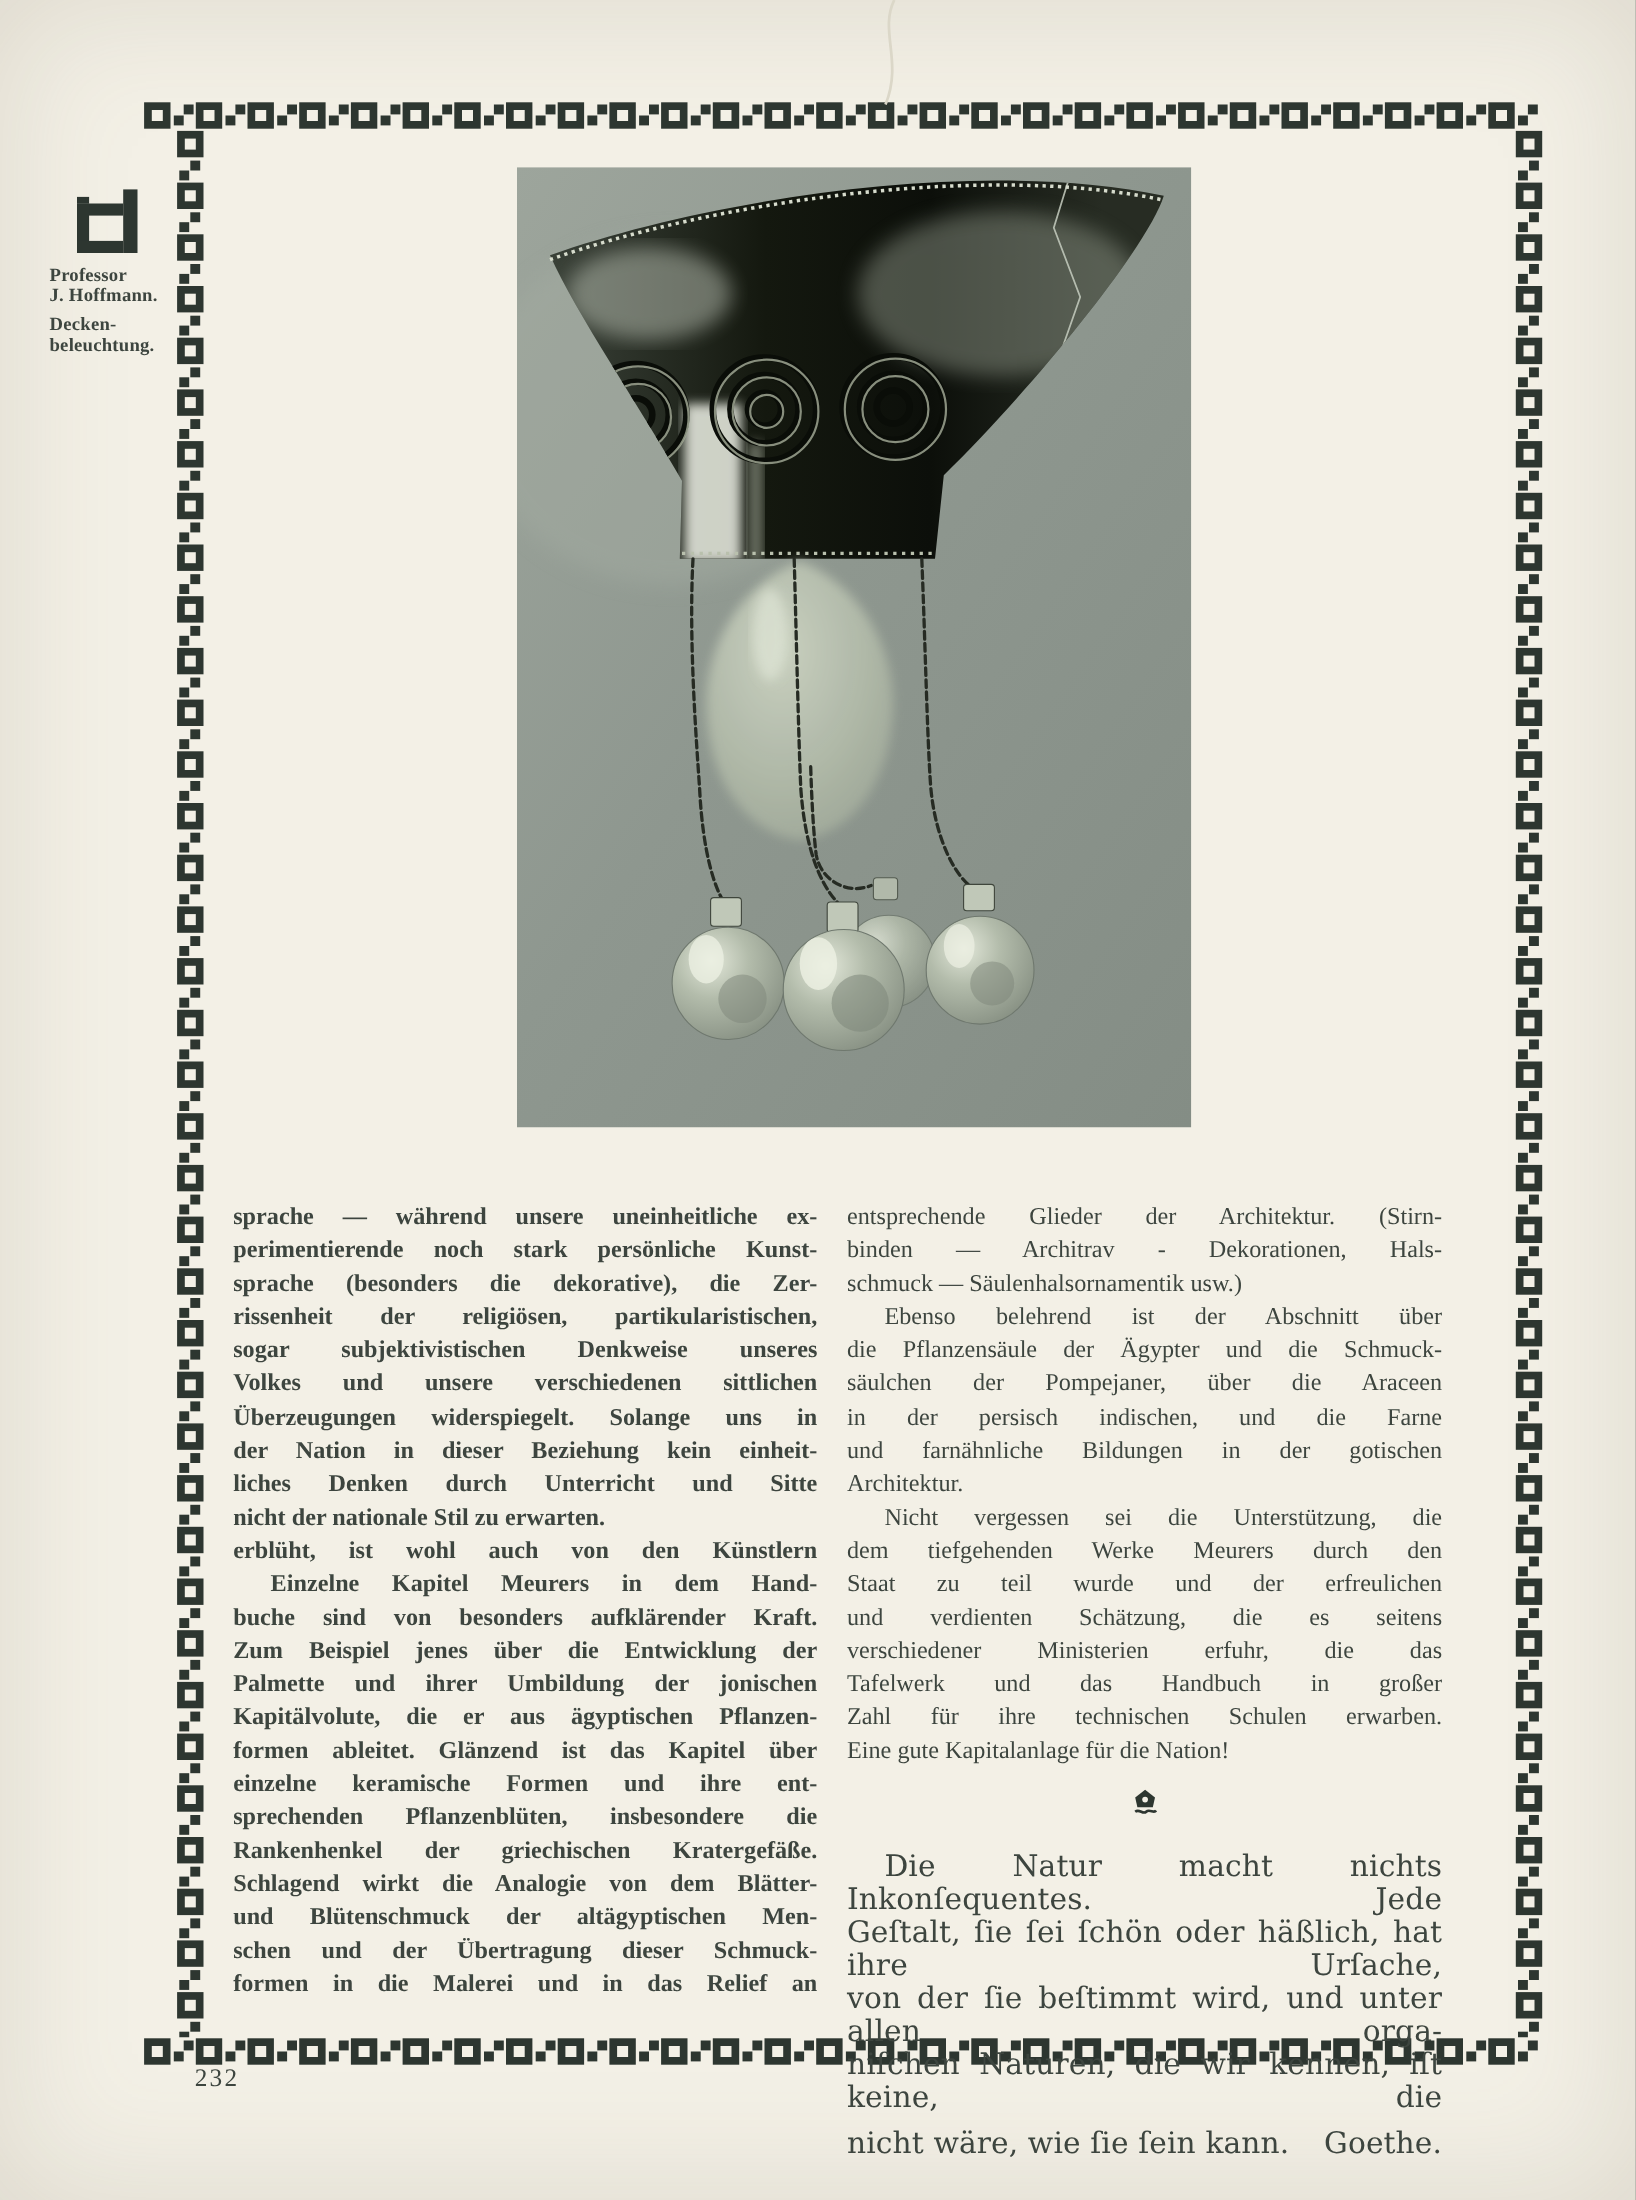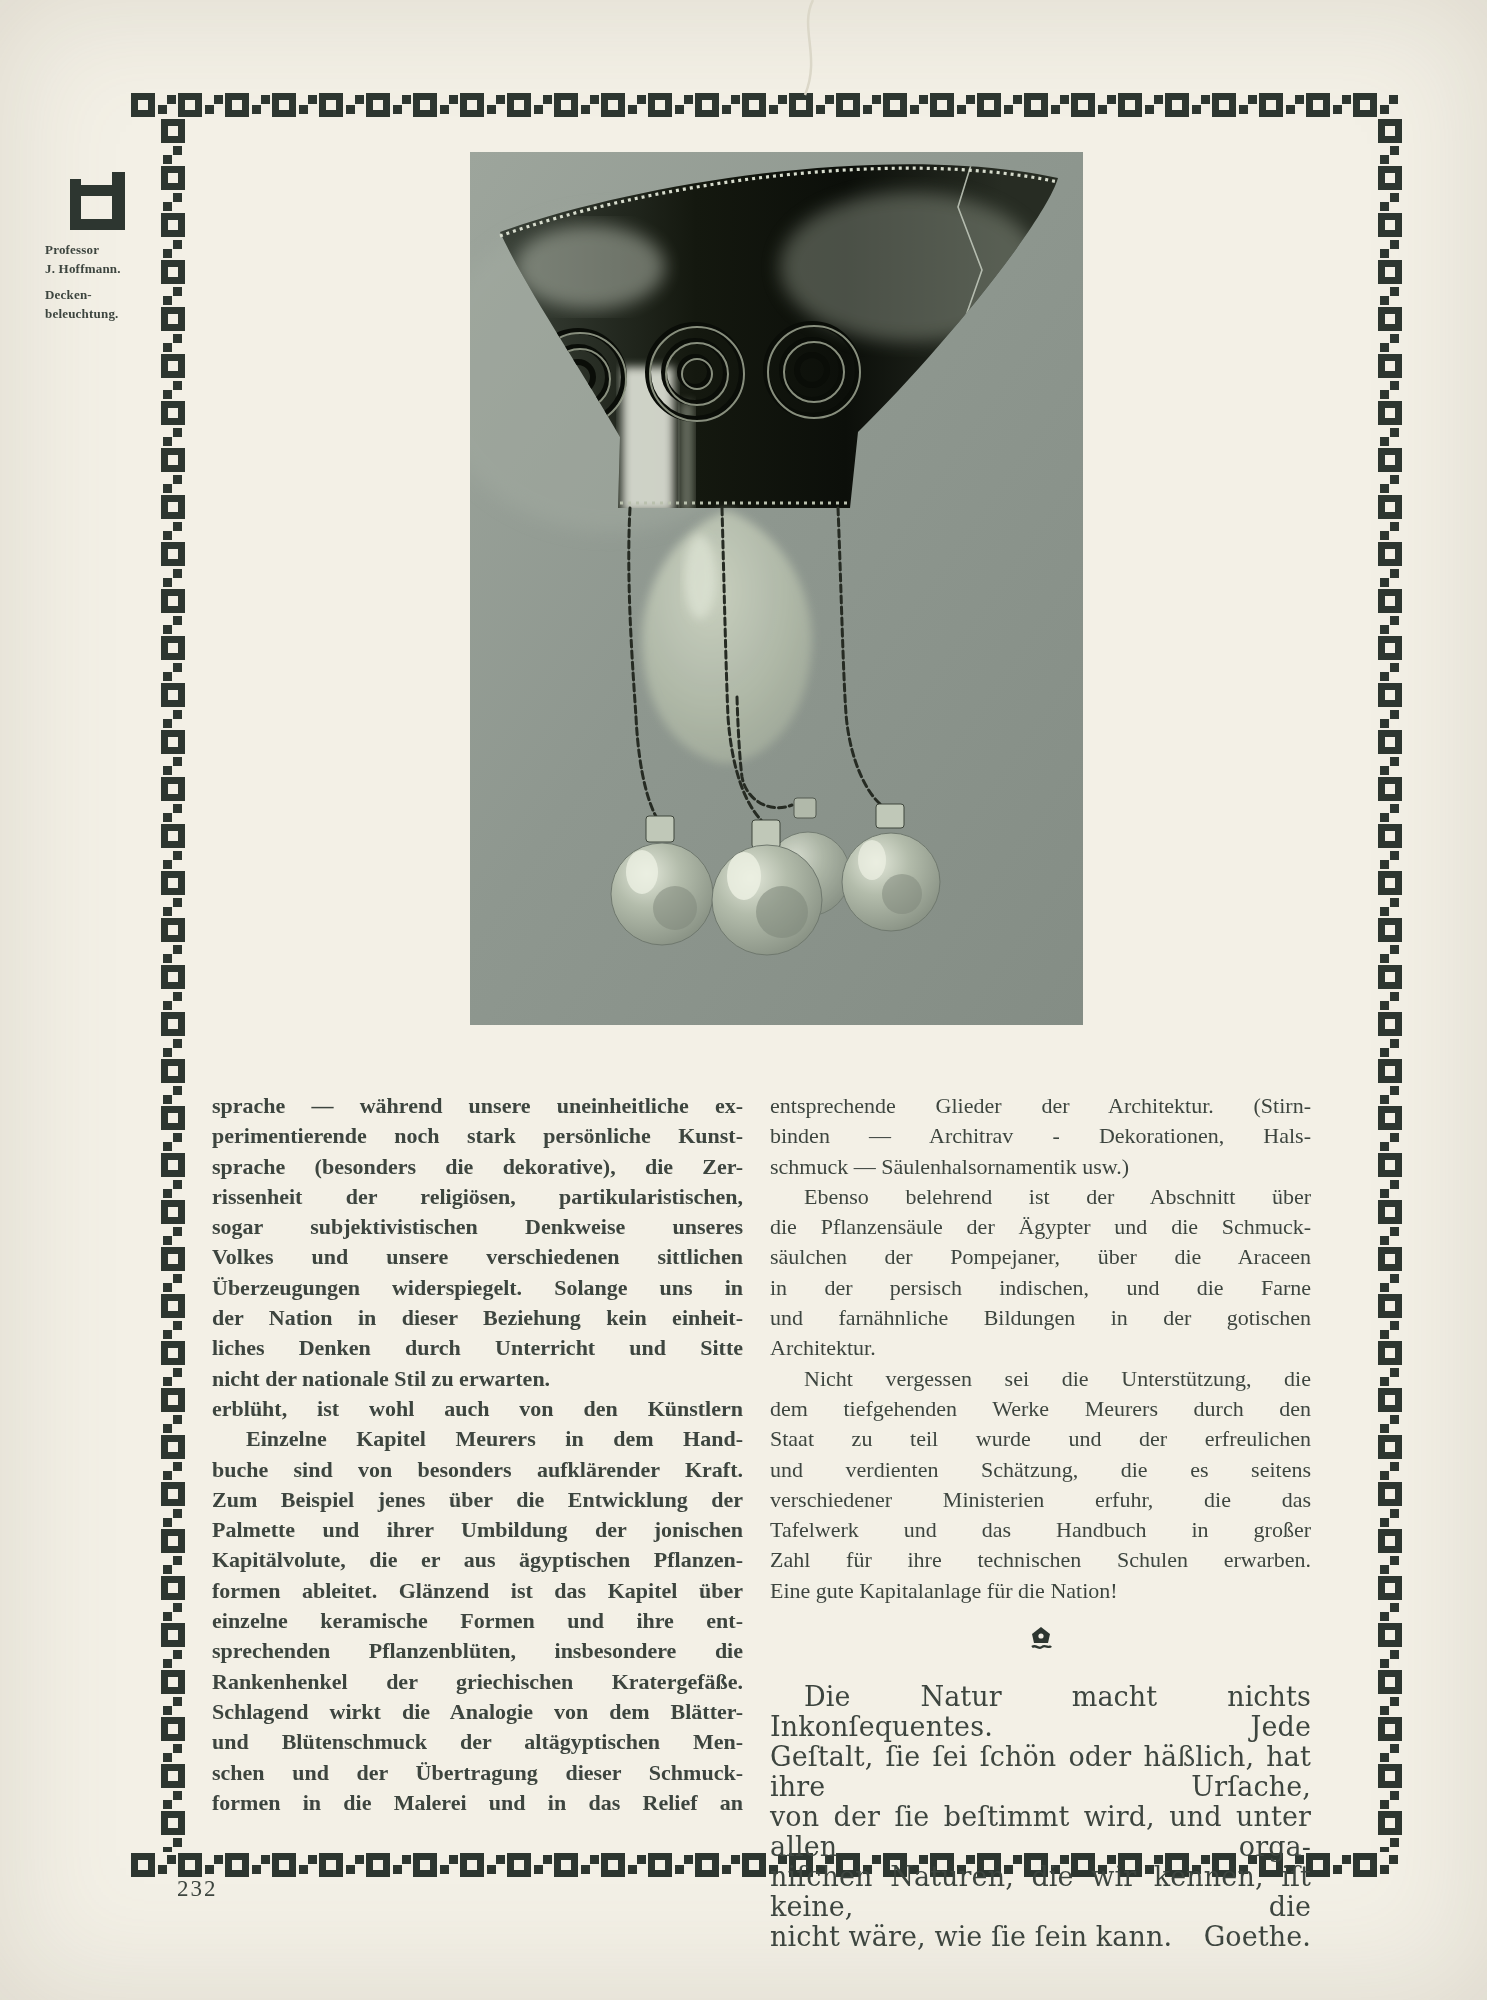--- a/index.html
+++ b/index.html
@@ -15,34 +15,34 @@
   
   .bstrip{position:absolute; overflow:hidden; display:flex;}
   .bstrip.h{flex-direction:row; height:27px; width:1270px; left:130px;}
   .bstrip.v{flex-direction:column; width:27px; height:1734px; top:118px;}
   .bstrip svg{flex:0 0 auto; display:block;}
   #btop{top:92px;} #bbottom{top:1852px;}
   #bleft{left:160px;} #bright{left:1377px;}
 
   .monogram{position:absolute; left:62px; top:172px;}
   .caption{position:absolute; left:45px; top:240px; width:140px;
-    font-size:13px; line-height:19px; font-weight:700; letter-spacing:.2px;}
+    font-size:17px; line-height:19px; font-weight:700; letter-spacing:.2px;}
   .caption .gap{height:7px;}
 
   .photo{position:absolute; left:470px; top:152px; width:613px; height:873px;}
   .pagecrack{position:absolute; left:775px; top:0;}
 
   .col{position:absolute; top:1091px; font-size:22px; line-height:30.3px;}
   #col-left{left:212px; width:531px;font-weight:bold;}
   #col-right{left:770px; width:541px;}
   .para{margin:0;}
   .tline{text-align:justify; text-align-last:justify; white-space:normal;}
   .tline.endline{text-align-last:left;}
   .tline.indent{text-indent:34px;}
-  .tline.split{display:flex; justify-content:space-between; text-align:center;}
+  .tline.split{display:flex; justify-content:space-between; text-align:center;margin-top:12px;}
   .para.quote{font-family:"DejaVu Serif", serif; font-size:27px; line-height:30px; letter-spacing:.1px;}
   .orn-wrap{height:56px; margin:6px 0 14px 0; display:flex; align-items:center; justify-content:center;}
 
   .pagenum{position:absolute; left:165px; top:1876px; font-size:23px; letter-spacing:2px;margin-left:12px;}
 </style>
 </head>
 <body>
 
 <div class="page">
 

